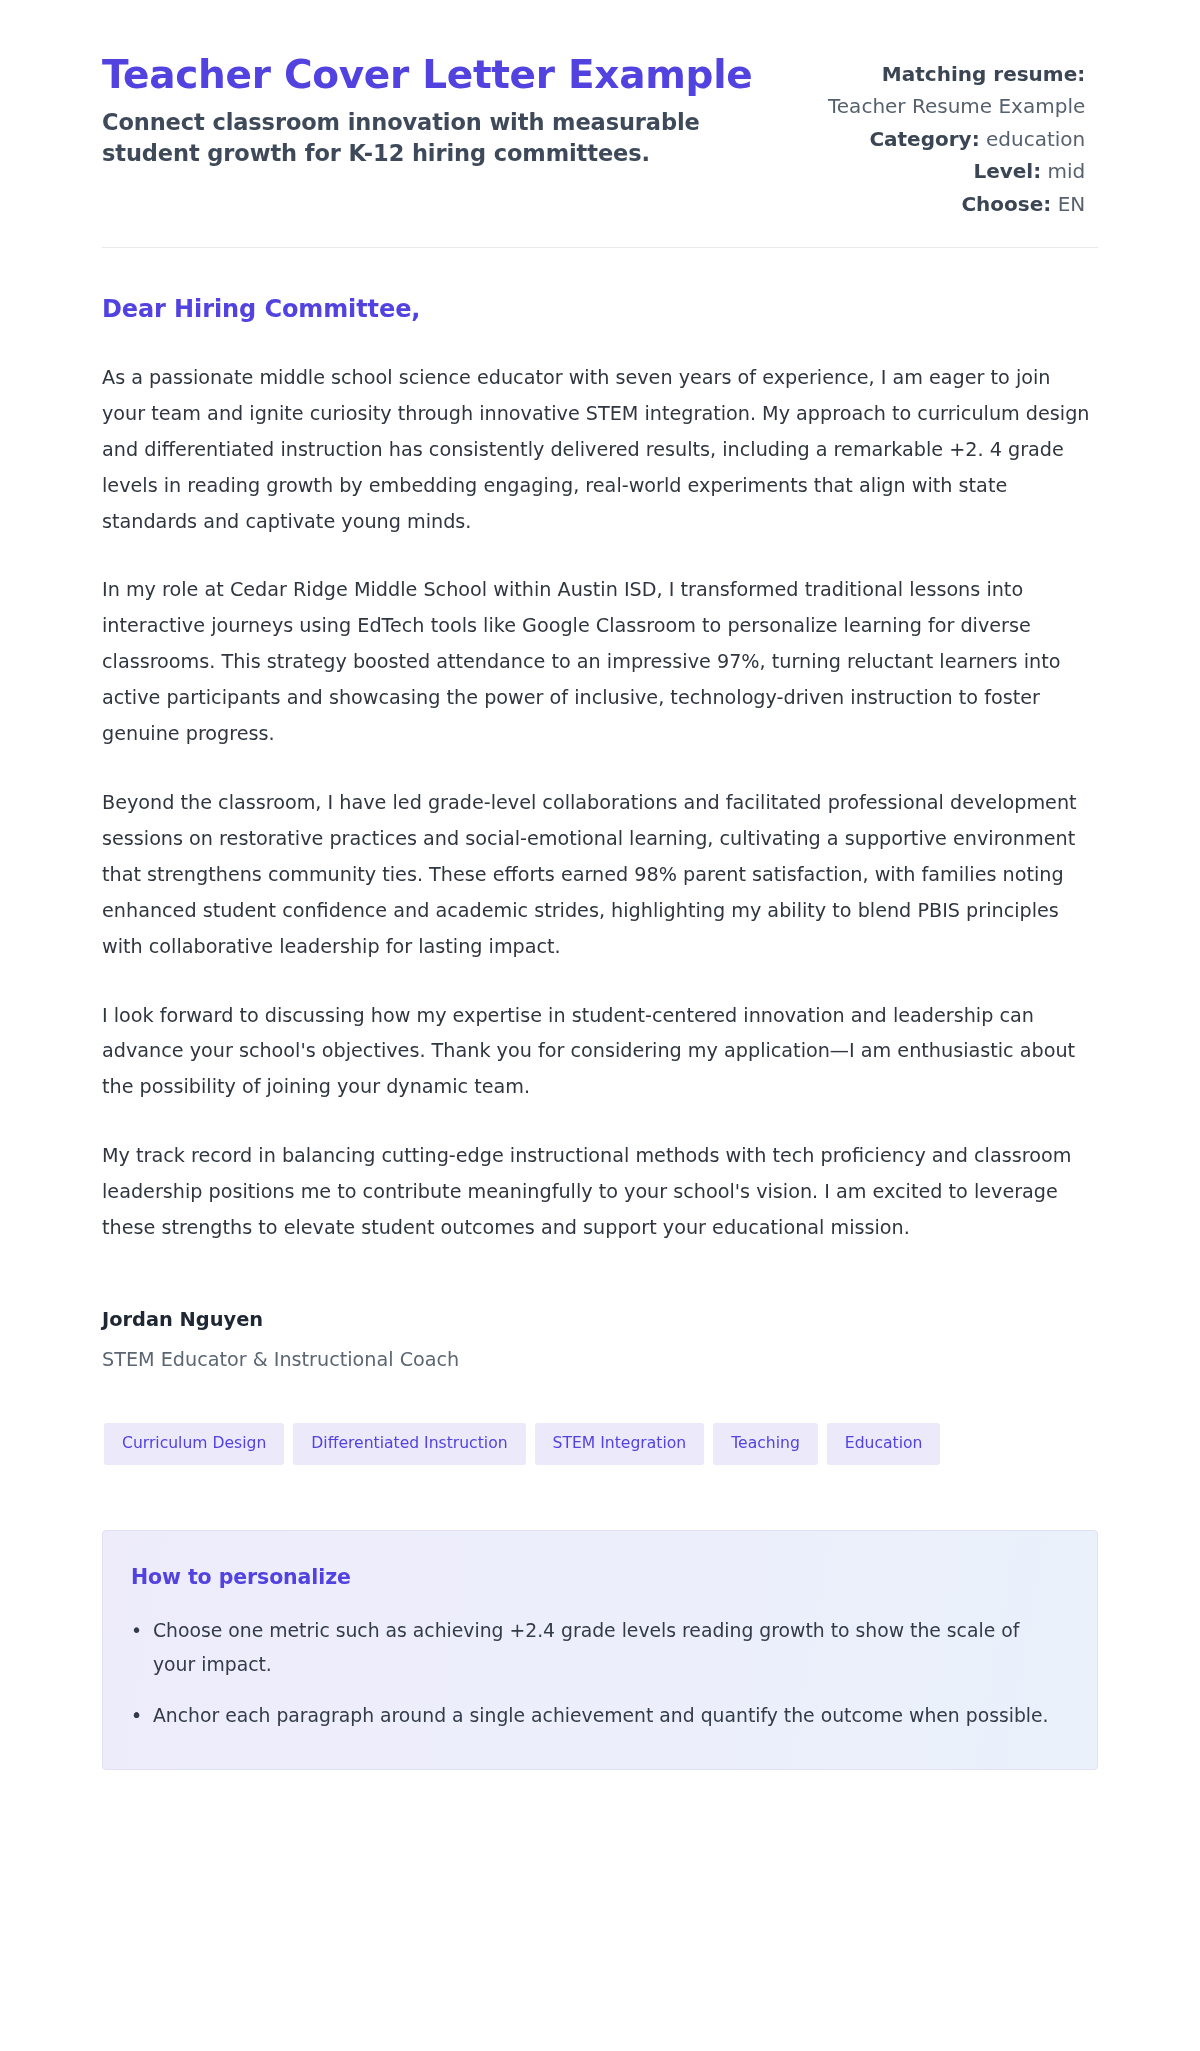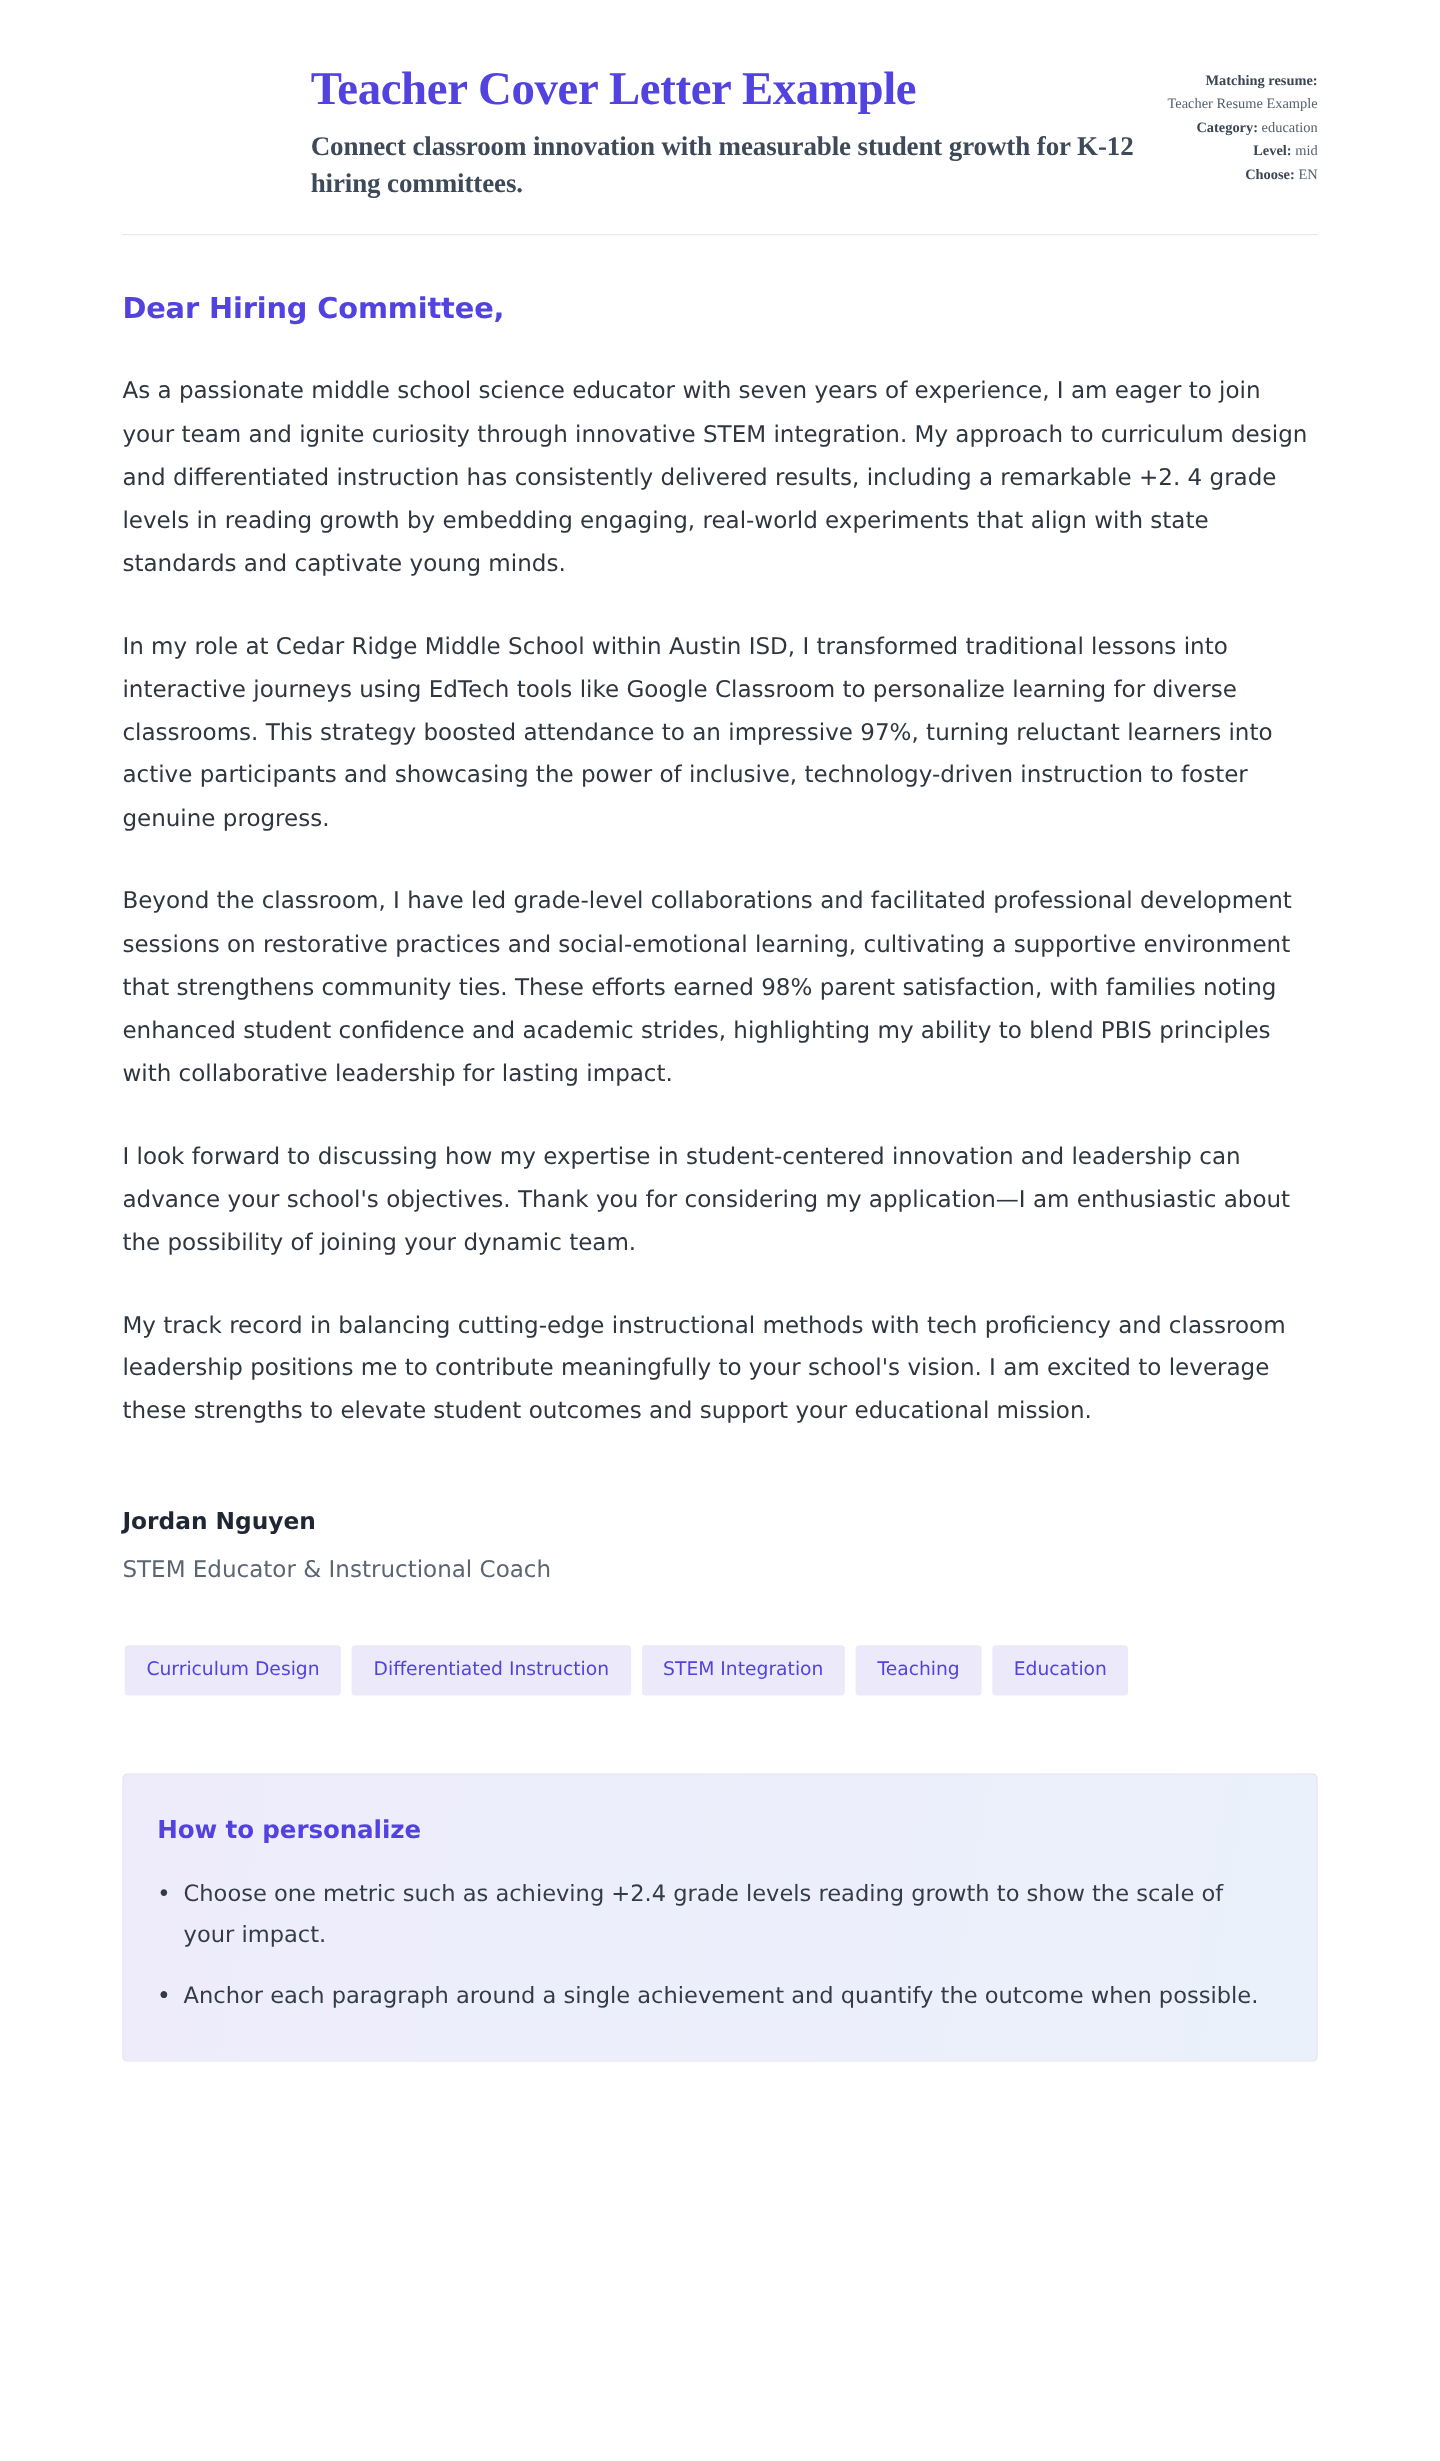--- a/index.html
+++ b/index.html
@@ -18,23 +18,22 @@
     width: 996px;
     margin: 0 auto;
     padding-top: 52px;
     box-sizing: border-box;
   }
 
   
   .doc-header {
     display: flex;
     align-items: flex-start;
-    justify-content: flex-end;
-    gap: 24px;
-    font-family: Liberation Serif, serif;
+    justify-content: flex-start;
+    gap: 36px;
   }
   .title-block { flex: 1 1 auto; max-width: 690px; }
   .doc-title {
     margin: 0;
     font-size: 39px;
     line-height: 1.18;
     font-weight: 700;
     letter-spacing: -0.3px;
     color: #5243e0;
   }
@@ -43,21 +42,21 @@
     font-size: 22.5px;
     line-height: 1.36;
     font-weight: 700;
     color: #3e4a59;
     letter-spacing: -0.1px;
   }
   .meta-block {
     flex: 0 0 auto;
     text-align: right;
     padding-top: 6px;
-    font-size: 12px;
+    font-size: 20px;
     line-height: 1.62;
     color: #4a5563;
     white-space: nowrap;
   }
   .meta-row { display: block; }
   .meta-label { font-weight: 700; color: #3b4654; }
   .meta-value { font-weight: 400; color: #56616e; }
   .meta-row.stacked .meta-value { display: block; }
 
   .divider {

